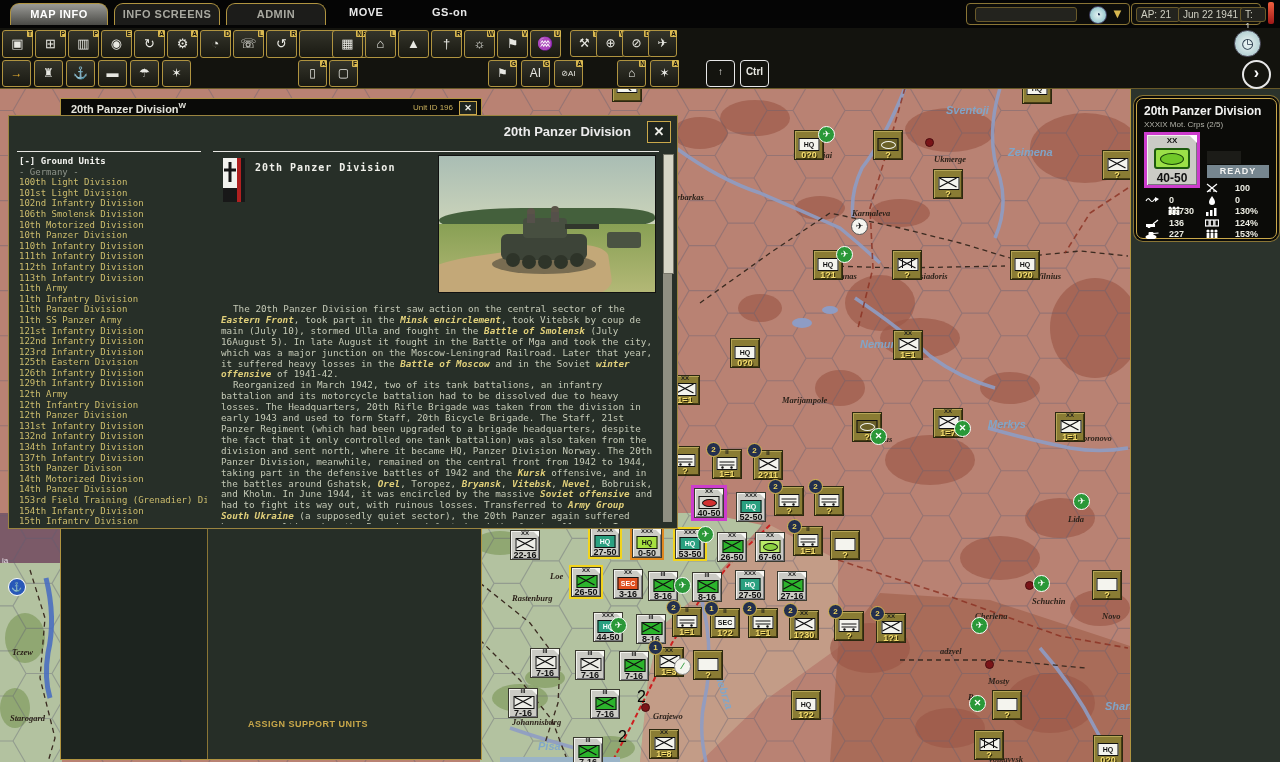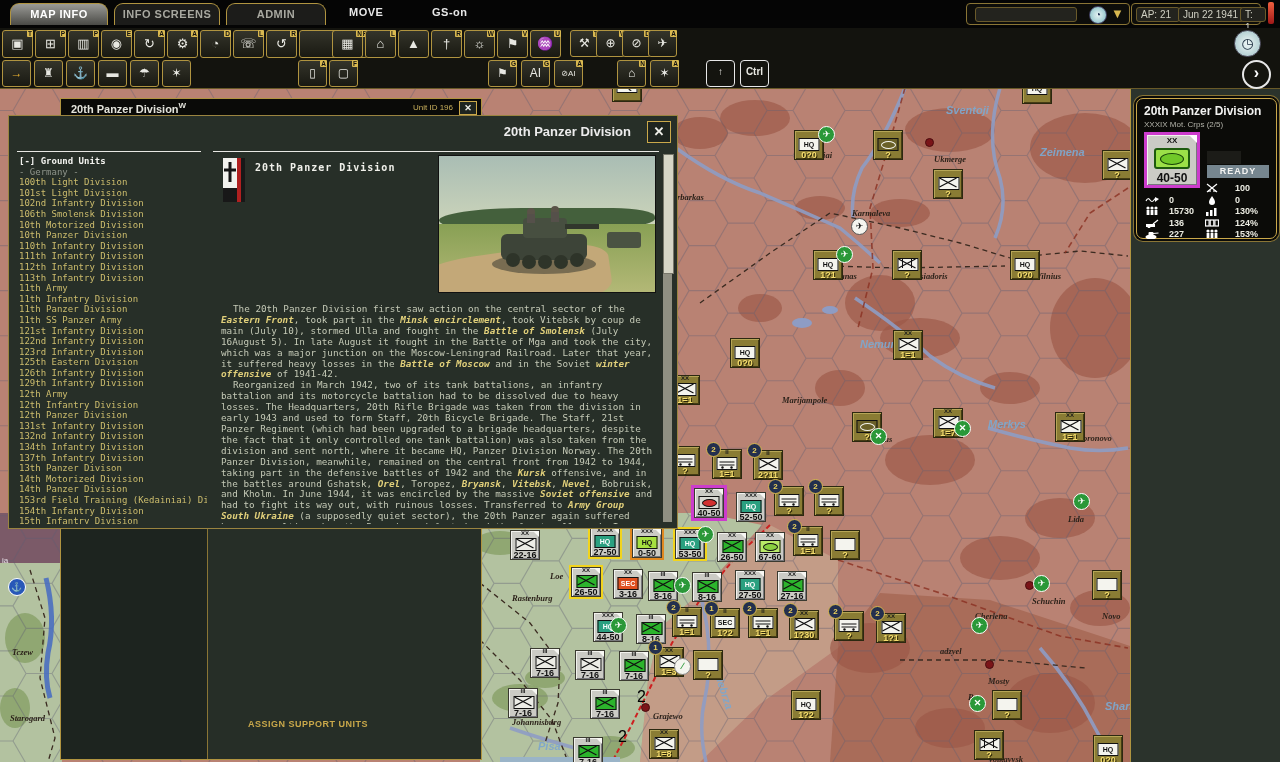--- a/index.html
+++ b/index.html
@@ -238,21 +238,21 @@
         <path d="M900,572 L1000,572 L1085,580" fill="none" stroke="#3a2a20" stroke-width="1.3" stroke-dasharray="5,4"></path>
         <path d="M30,482 L45,530 L40,590 L55,650 L48,674" fill="none" stroke="#3a2a20" stroke-width="1.3" stroke-dasharray="5,4"></path>
         <path d="M905,0 L888,60 L870,120 L873,180 L858,240" fill="none" stroke="#8a3020" stroke-width="1.6" stroke-dasharray="6,4" opacity="0.8"></path>
         <path d="M1128,100 L1090,125 L1065,165" fill="none" stroke="#8a3020" stroke-width="1.6" stroke-dasharray="6,4" opacity="0.8"></path>
         <path d="M838,472 L940,505 L1060,548 L1128,560" fill="none" stroke="#8a3020" stroke-width="1.6" stroke-dasharray="6,4" opacity="0.8"></path>
         <path d="M770,437 L735,470 L700,512 L672,555 L650,600 L630,640 L612,674" fill="none" stroke="#cc2020" stroke-width="2" stroke-dasharray="5,3"></path>
         <rect x="500" y="669" width="120" height="5" fill="#9ab4c8"></rect>
       </svg>
   <div id="labels">
         <div class="river-lbl" style="left: 946px; top: 16px;">Sventoji</div>
-        <div class="river-lbl" style="left: 1008px; top: 58px; margin-left: 32px;">Zeimena</div>
+        <div class="river-lbl" style="left: 1008px; top: 58px;">Zeimena</div>
         <div class="river-lbl" style="left: 860px; top: 250px;">Nemunas</div>
         <div class="river-lbl" style="left: 988px; top: 330px;">Merkys</div>
         <div class="river-lbl" style="left: 1105px; top: 612px; font-style: italic;">Shara</div>
         <div class="river-lbl" style="left: 538px; top: 652px;">Pisa</div>
         <div class="river-lbl" style="left: 704px; top: 596px; transform: rotate(72deg);">Biebrza</div>
         <div class="town" style="left: 798px; top: 62px;">Kedainiai</div>
         <div class="town" style="left: 934px; top: 66px;">Ukmerge</div>
         <div class="town" style="left: 852px; top: 120px;">Karmaleva</div>
         <div class="town" style="left: 668px; top: 104px;">Jurbarkas</div>
         <div class="town" style="left: 908px; top: 183px;">Kaisiadoris</div>
@@ -1070,21 +1070,21 @@
         <div class="itm">12th Army</div>
         <div class="itm">12th Infantry Division</div>
         <div class="itm">12th Panzer Division</div>
         <div class="itm">131st Infantry Division</div>
         <div class="itm">132nd Infantry Division</div>
         <div class="itm">134th Infantry Division</div>
         <div class="itm">137th Infantry Division</div>
         <div class="itm">13th Panzer Divison</div>
         <div class="itm">14th Motorized Division</div>
         <div class="itm">14th Panzer Division</div>
-        <div class="itm">153rd Field Training (Kedainiai) Di</div>
+        <div class="itm">153rd Field Training (Grenadier) Di</div>
         <div class="itm">154th Infantry Division</div>
         <div class="itm">15th Infantry Division</div>
       </div>
   <svg id="dlg-flag" width="22" height="44">
     <rect x="0" y="0" width="14" height="30" fill="#f2f2ee"></rect>
     <rect x="0" y="30" width="14" height="14" fill="#181818"></rect>
     <rect x="14" y="0" width="4" height="44" fill="#b02020"></rect>
     <rect x="18" y="0" width="4" height="44" fill="#181818"></rect>
     <g stroke="#141414" stroke-width="3">
           <line x1="7" y1="4" x2="7" y2="24"></line>
@@ -1146,21 +1146,21 @@
               <line x1="3" y1="8" x2="6" y2="8"></line>
               <line x1="8" y1="8" x2="11" y2="8"></line>
             </svg><span class="stv" style="left:30px">100</span></div>
           <div class="strow" style="left: 8px; top: 95.5px; width: 58px;"><svg width="14" height="10" viewBox="0 0 14 10" stroke="#fff" stroke-width="1.2">
               <path d="M1,6 Q3,2 5,5 Q7,8 9,5 Q10,3 12,4" fill="none"></path>
               <path d="M10,2 L14,4 L10,7" fill="#fff" stroke="none"></path>
             </svg><span class="stv" style="left:24px">0</span></div>
           <div class="strow" style="left: 68px; top: 95.5px; width: 64px;"><svg width="14" height="10" viewBox="0 0 14 10" stroke="#fff" stroke-width="1.2">
               <path d="M7,1 Q10,5 10,7 A3,3 0 1,1 4,7 Q4,5 7,1" fill="#fff" stroke="none"></path>
             </svg><span class="stv" style="left:30px">0</span></div>
-          <div class="strow" style="left: 8px; top: 107px; width: 58px;"><svg width="14" height="10" viewBox="0 0 14 10" stroke="#fff" stroke-width="1.2">
+          <div class="strow" style="left: 8px; top: 107px; width: 58px; text-align: center;"><svg width="14" height="10" viewBox="0 0 14 10" stroke="#fff" stroke-width="1.2">
               <circle cx="3" cy="2" r="1.6" fill="#fff" stroke="none"></circle>
               <rect x="1.6" y="4" width="2.8" height="5" fill="#fff" stroke="none"></rect>
               <circle cx="7" cy="2" r="1.6" fill="#fff" stroke="none"></circle>
               <rect x="5.6" y="4" width="2.8" height="5" fill="#fff" stroke="none"></rect>
               <circle cx="11" cy="2" r="1.6" fill="#fff" stroke="none"></circle>
               <rect x="9.6" y="4" width="2.8" height="5" fill="#fff" stroke="none"></rect>
             </svg><span class="stv" style="left:24px">15730</span></div>
           <div class="strow" style="left: 68px; top: 107px; width: 64px;"><svg width="14" height="10" viewBox="0 0 14 10" stroke="#fff" stroke-width="1.2">
               <rect x="1" y="6" width="2.5" height="4" fill="#fff" stroke="none"></rect>
               <rect x="5" y="4" width="2.5" height="6" fill="#fff" stroke="none"></rect>

